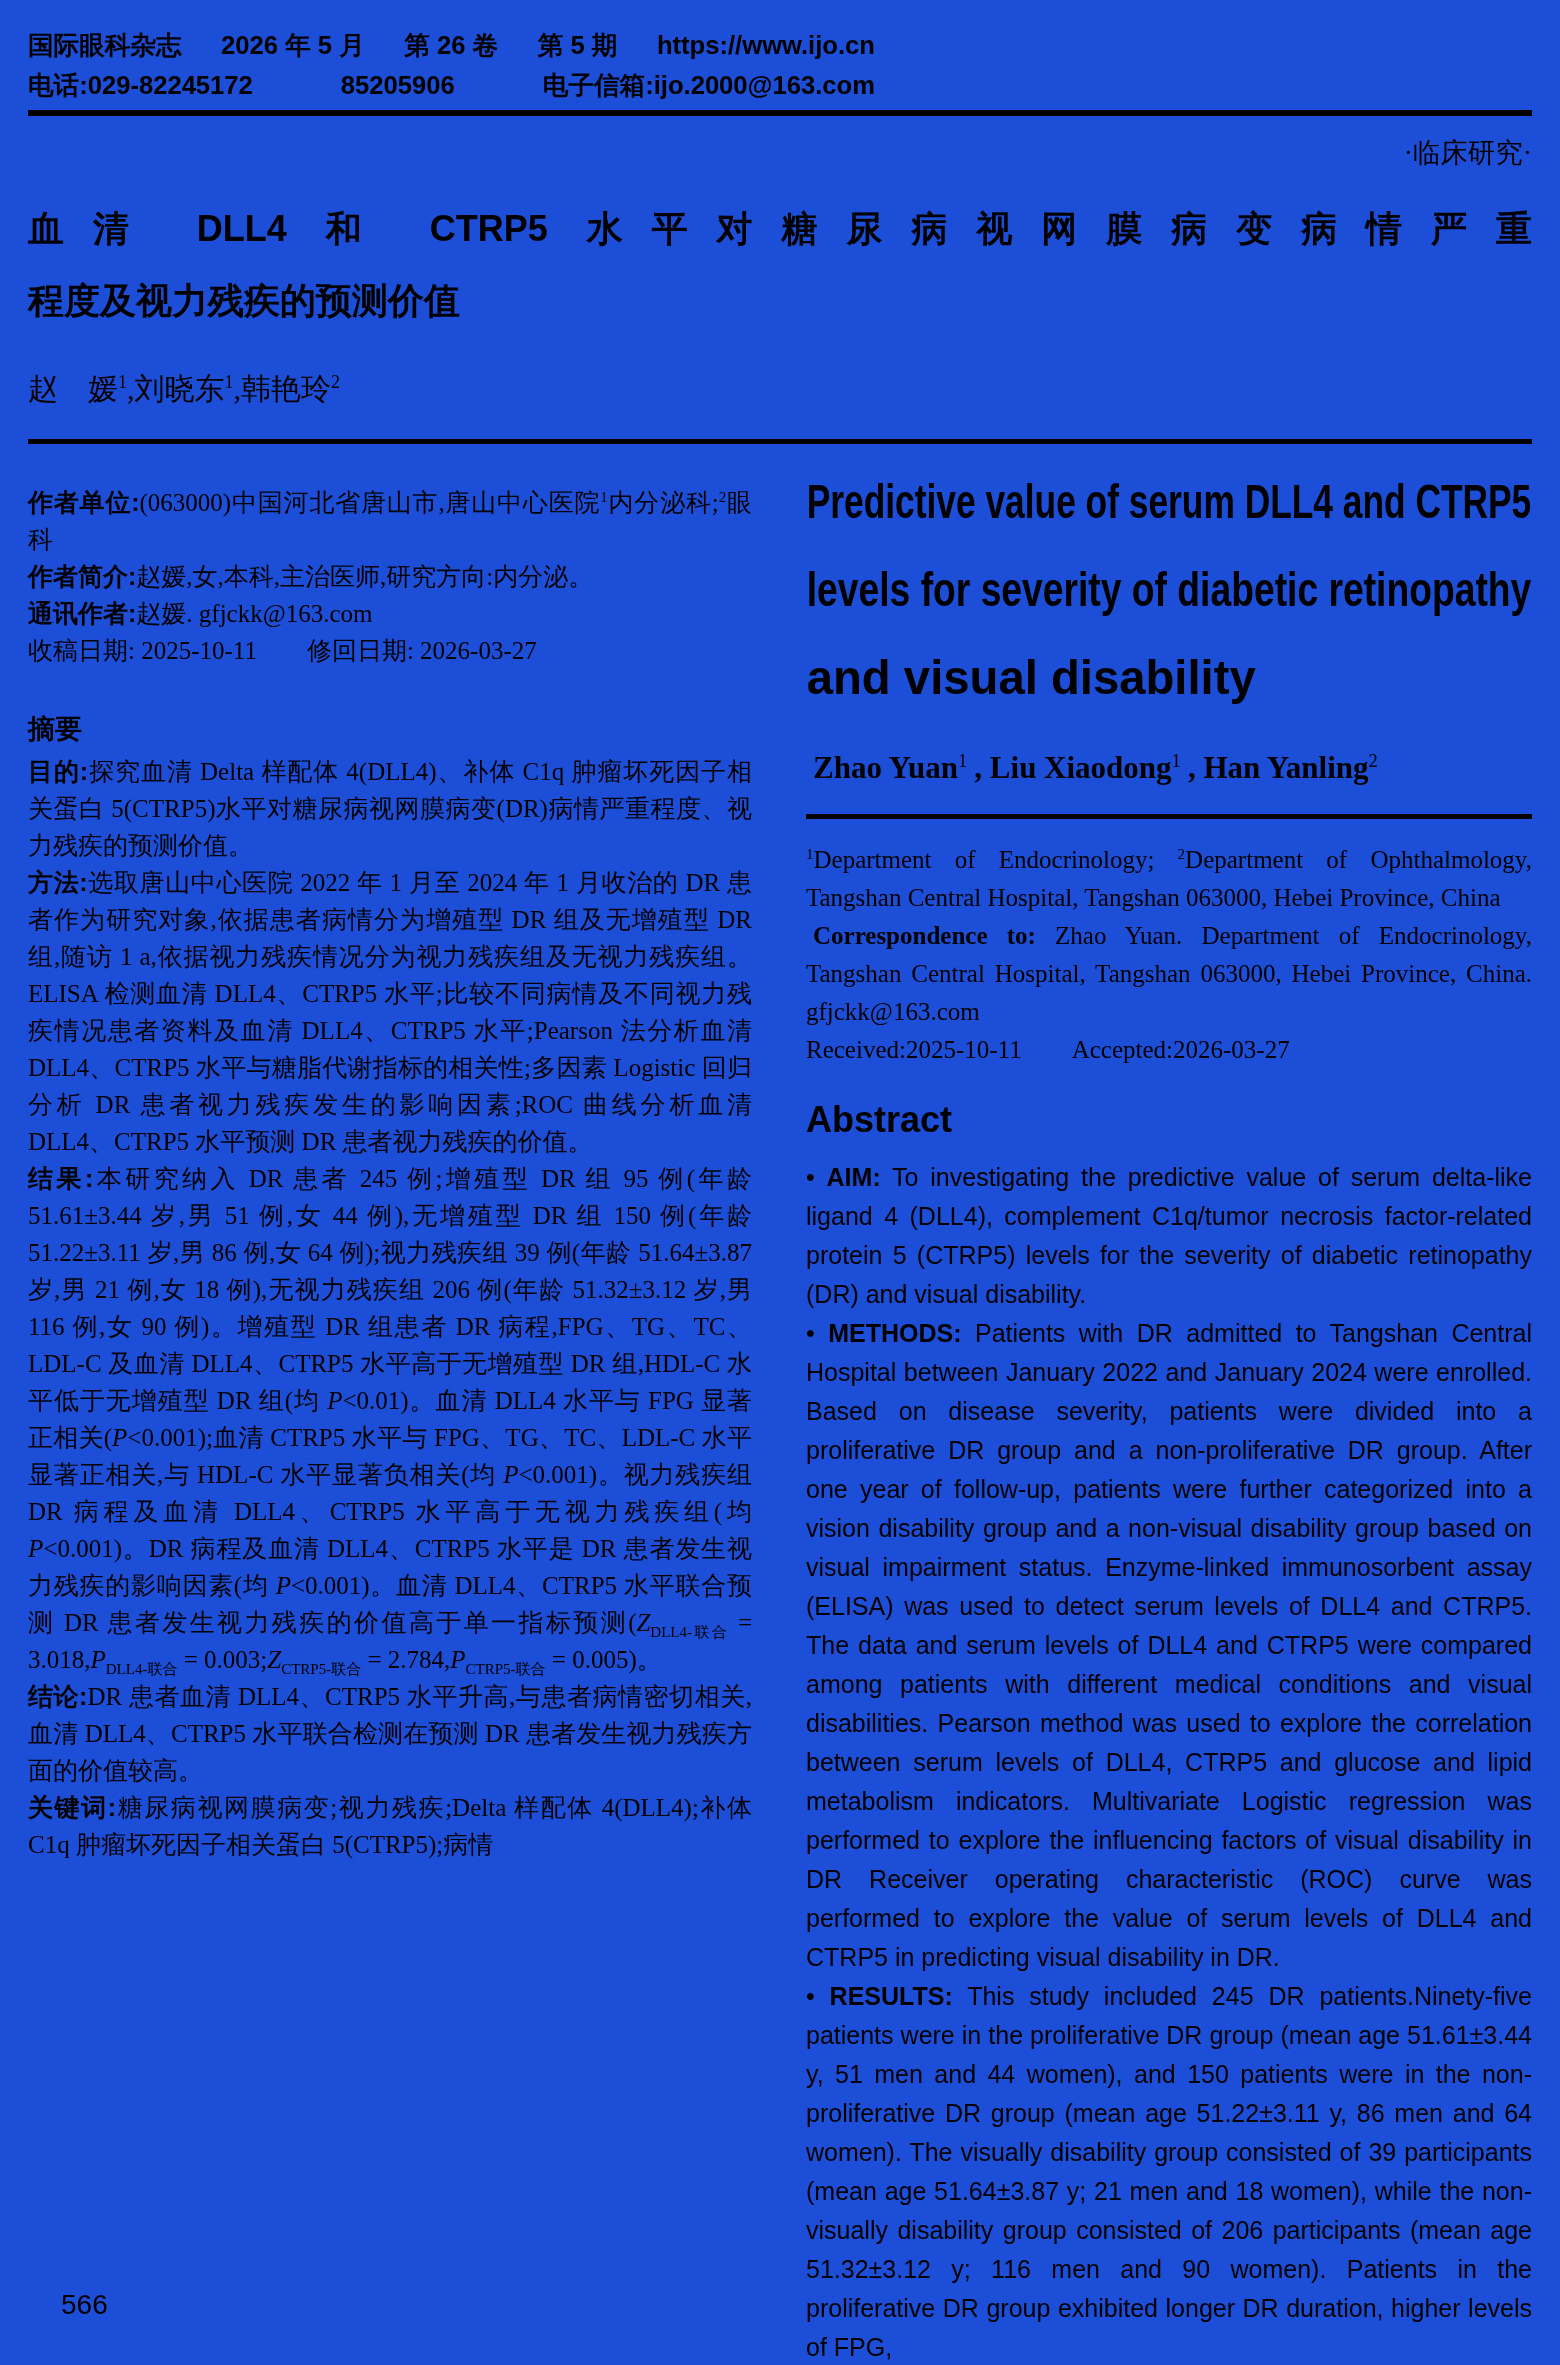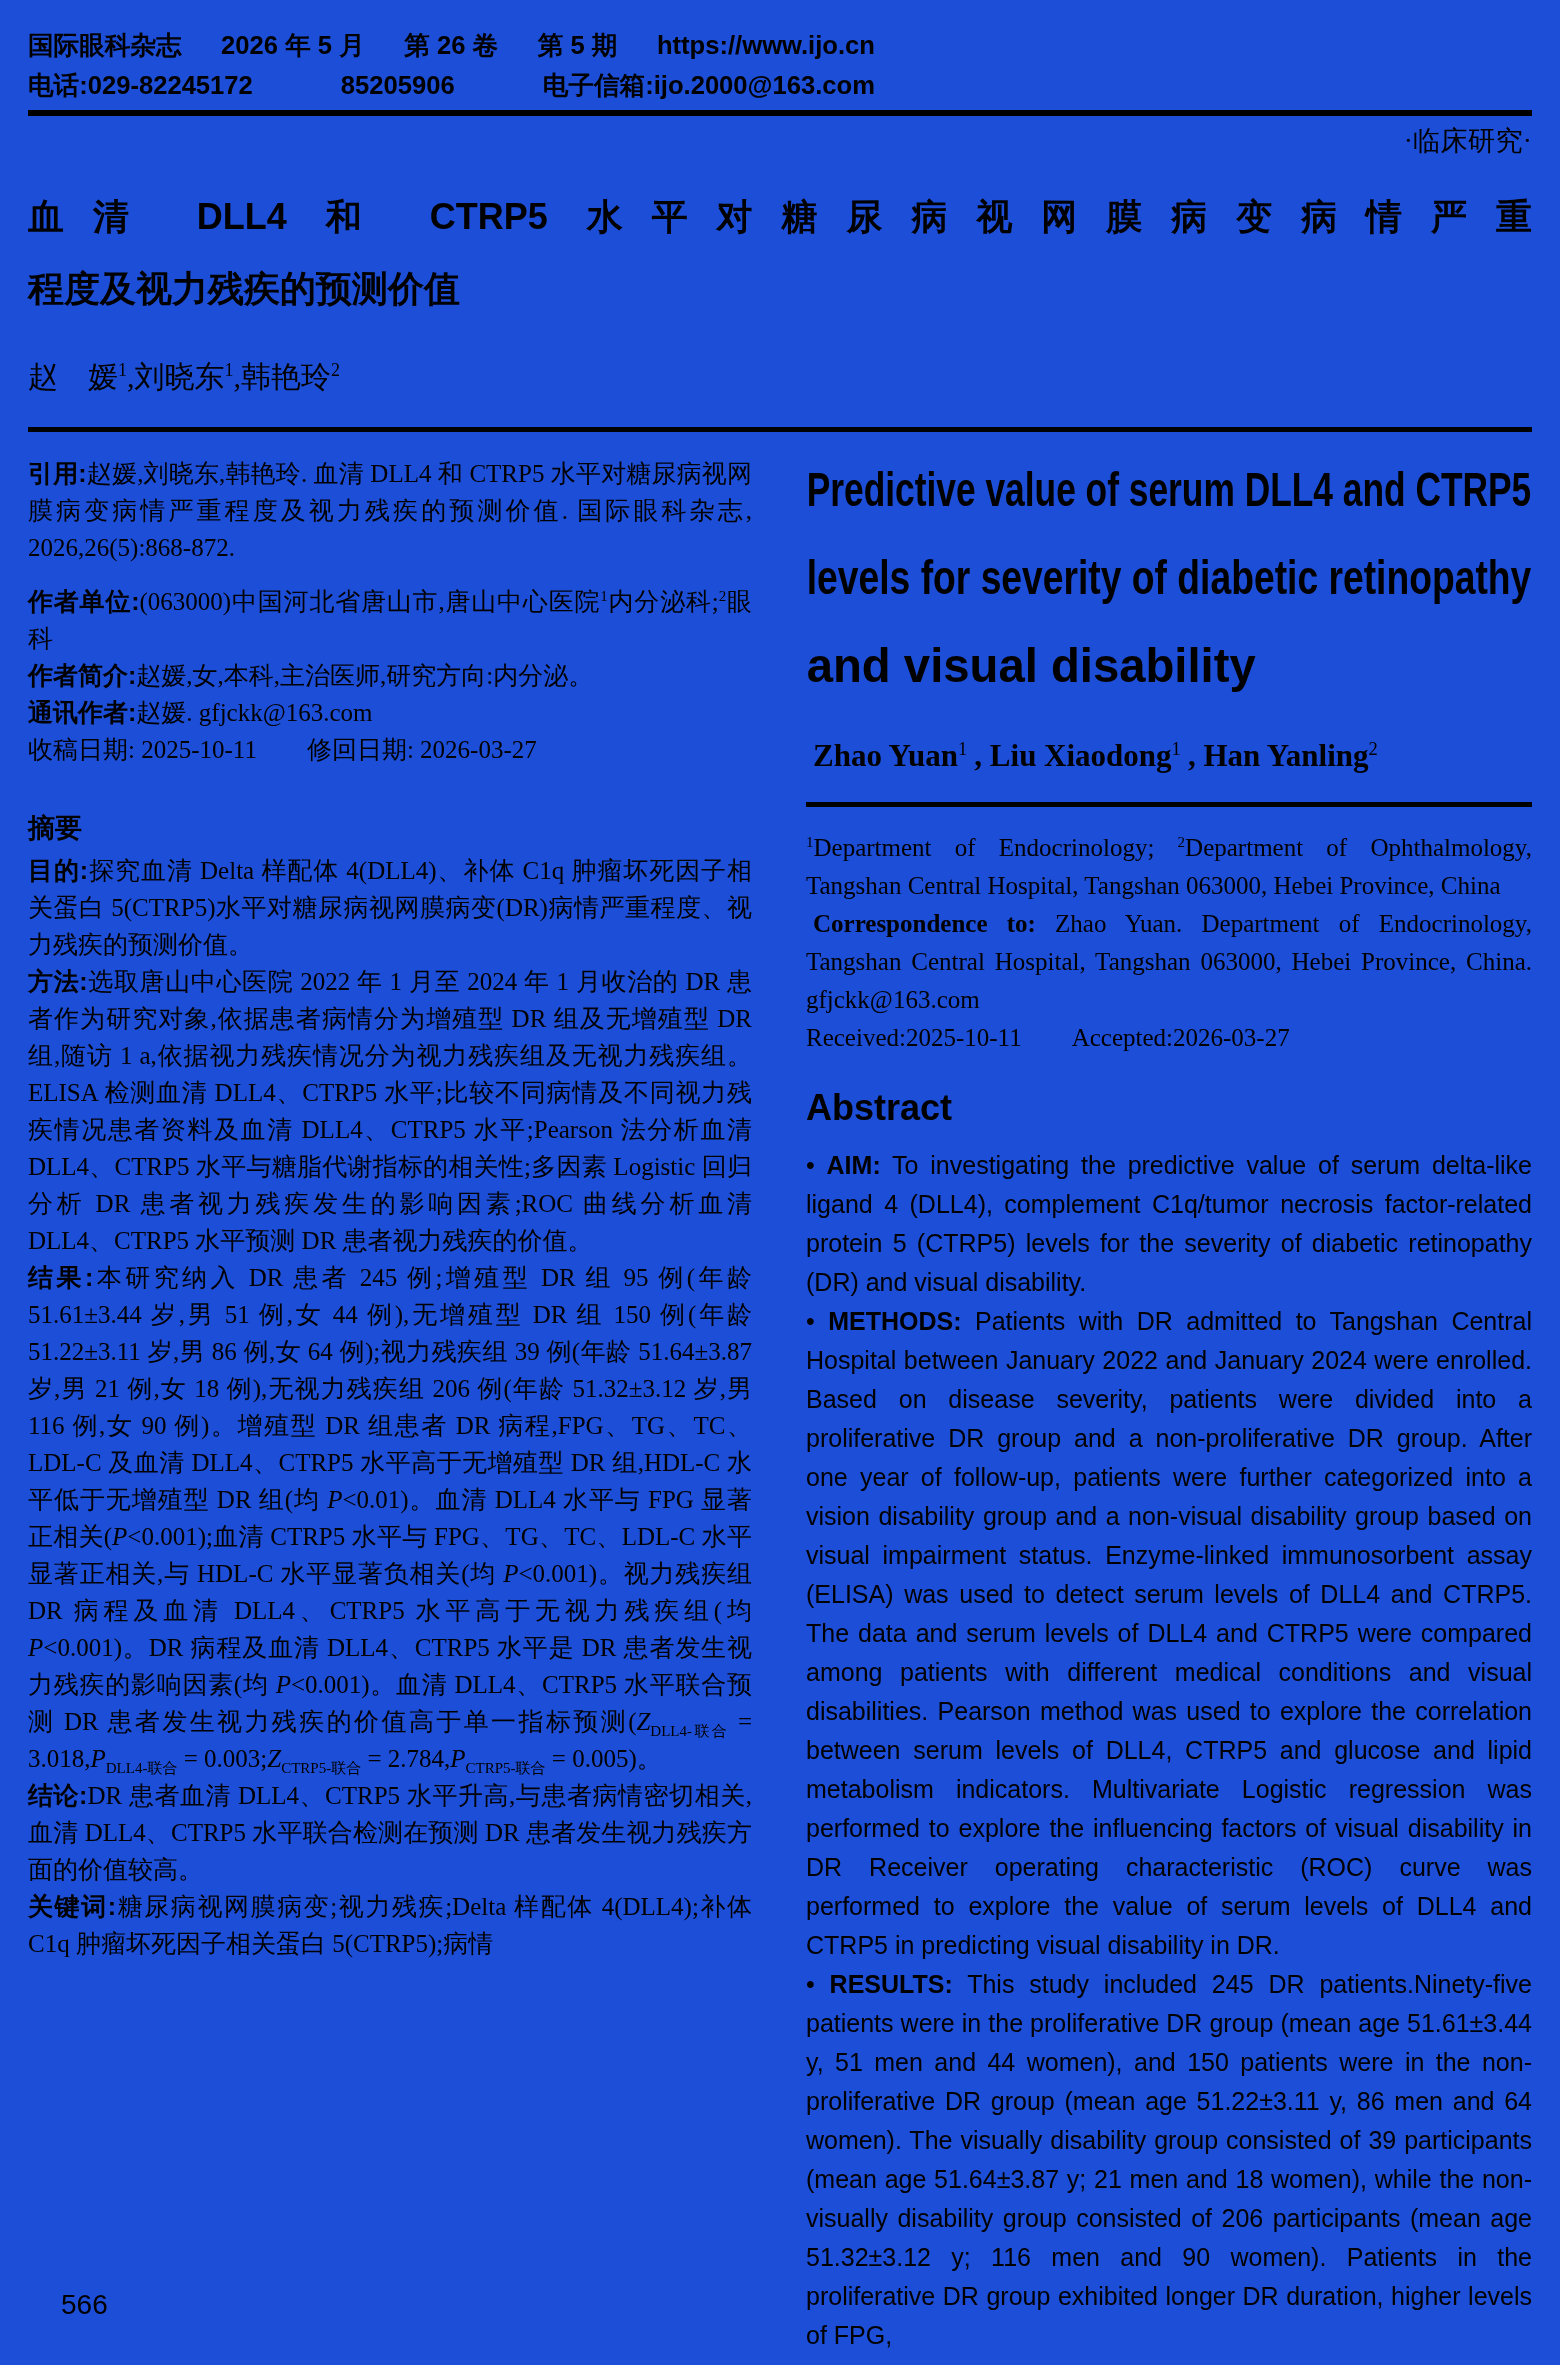--- a/index.html
+++ b/index.html
@@ -15,21 +15,21 @@
   }
   
   .hdr{width:847px;}
   .hdr-line{
     display:flex;justify-content:space-between;align-items:baseline;
     font-family:"Liberation Sans","DejaVu Sans",sans-serif;
     font-weight:bold;font-size:25.6px;line-height:40px;white-space:nowrap;
   }
   .hdr-rule{height:6.2px;background:#000;margin-top:5.7px;}
   .section-label{
-    text-align:right;font-size:27.5px;line-height:30px;margin-top:10px;
+    text-align:right;font-size:27.5px;line-height:30px;margin-top:22px;
     font-family:"Liberation Serif","DejaVu Serif",serif;
   }
   
   .cn-title{
     margin-top:24.6px;
     font-family:"Liberation Sans","DejaVu Sans",sans-serif;
     font-weight:bold;font-size:36px;line-height:72px;
   }
   .cn-title .l1{text-align:justify;text-align-last:justify;}
   .cn-title .l2{text-align:left;}
@@ -101,21 +101,20 @@
     <div class="l1">血清 DLL4 和 CTRP5 水平对糖尿病视网膜病变病情严重</div>
     <div class="l2">程度及视力残疾的预测价值</div>
   </div>
 
   <div class="cn-authors"><span class="sg-n">赵　媛</span><sup class="sg-v">1</sup><span class="sg-n">,刘晓东</span><sup class="sg-v">1</sup><span class="sg-n">,韩艳玲</span><sup class="sg-v">2</sup></div>
 
   <div class="mid-rule"></div>
 
   <div class="cols">
     <div class="col-left">
-        <p class="para"><span class="sg-b">引用:</span><span class="sg-n">赵媛,刘晓东,韩艳玲. 血清 DLL4 和 CTRP5 水平对糖尿病视网膜病变病情严重程度及视力残疾的预测价值. 国际眼科杂志, 2026,26(5):868-872.</span></p>
         <div class="spacer" style="height: 17px;"></div>
         <p class="para"><span class="sg-b">作者单位:</span><span class="sg-n">(063000)中国河北省唐山市,唐山中心医院</span><sup class="sg-v">1</sup><span class="sg-n">内分泌科;</span><sup class="sg-v">2</sup><span class="sg-n">眼科</span></p>
         <p class="para"><span class="sg-b">作者简介:</span><span class="sg-n">赵媛,女,本科,主治医师,研究方向:内分泌。</span></p>
         <p class="para"><span class="sg-b">通讯作者:</span><span class="sg-n">赵媛. gfjckk@163.com</span></p>
         <p class="para"><span class="sg-n">收稿日期: 2025-10-11　　修回日期: 2026-03-27</span></p>
         <div class="spacer" style="height: 28px;"></div>
         <div class="heading h-cn">摘要</div>
         <p class="para"><span class="sg-b">目的:</span><span class="sg-n">探究血清 Delta 样配体 4(DLL4)、补体 C1q 肿瘤坏死因子相关蛋白 5(CTRP5)水平对糖尿病视网膜病变(DR)病情严重程度、视力残疾的预测价值。</span></p>
         <p class="para"><span class="sg-b">方法:</span><span class="sg-n">选取唐山中心医院 2022 年 1 月至 2024 年 1 月收治的 DR 患者作为研究对象,依据患者病情分为增殖型 DR 组及无增殖型 DR 组,随访 1 a,依据视力残疾情况分为视力残疾组及无视力残疾组。ELISA 检测血清 DLL4、CTRP5 水平;比较不同病情及不同视力残疾情况患者资料及血清 DLL4、CTRP5 水平;Pearson 法分析血清 DLL4、CTRP5 水平与糖脂代谢指标的相关性;多因素 Logistic 回归分析 DR 患者视力残疾发生的影响因素;ROC 曲线分析血清 DLL4、CTRP5 水平预测 DR 患者视力残疾的价值。</span></p>
         <p class="para"><span class="sg-b">结果:</span><span class="sg-n">本研究纳入 DR 患者 245 例;增殖型 DR 组 95 例(年龄 51.61±3.44 岁,男 51 例,女 44 例),无增殖型 DR 组 150 例(年龄 51.22±3.11 岁,男 86 例,女 64 例);视力残疾组 39 例(年龄 51.64±3.87 岁,男 21 例,女 18 例),无视力残疾组 206 例(年龄 51.32±3.12 岁,男 116 例,女 90 例)。增殖型 DR 组患者 DR 病程,FPG、TG、TC、LDL-C 及血清 DLL4、CTRP5 水平高于无增殖型 DR 组,HDL-C 水平低于无增殖型 DR 组(均 </span><span class="sg-i">P</span><span class="sg-n">&lt;0.01)。血清 DLL4 水平与 FPG 显著正相关(</span><span class="sg-i">P</span><span class="sg-n">&lt;0.001);血清 CTRP5 水平与 FPG、TG、TC、LDL-C 水平显著正相关,与 HDL-C 水平显著负相关(均 </span><span class="sg-i">P</span><span class="sg-n">&lt;0.001)。视力残疾组 DR 病程及血清 DLL4、CTRP5 水平高于无视力残疾组(均 </span><span class="sg-i">P</span><span class="sg-n">&lt;0.001)。DR 病程及血清 DLL4、CTRP5 水平是 DR 患者发生视力残疾的影响因素(均 </span><span class="sg-i">P</span><span class="sg-n">&lt;0.001)。血清 DLL4、CTRP5 水平联合预测 DR 患者发生视力残疾的价值高于单一指标预测(</span><span class="sg-i">Z</span><sub class="sg-v">DLL4-联合</sub><span class="sg-n"> = 3.018,</span><span class="sg-i">P</span><sub class="sg-v">DLL4-联合</sub><span class="sg-n"> = 0.003;</span><span class="sg-i">Z</span><sub class="sg-v">CTRP5-联合</sub><span class="sg-n"> = 2.784,</span><span class="sg-i">P</span><sub class="sg-v">CTRP5-联合</sub><span class="sg-n"> = 0.005)。</span></p>

